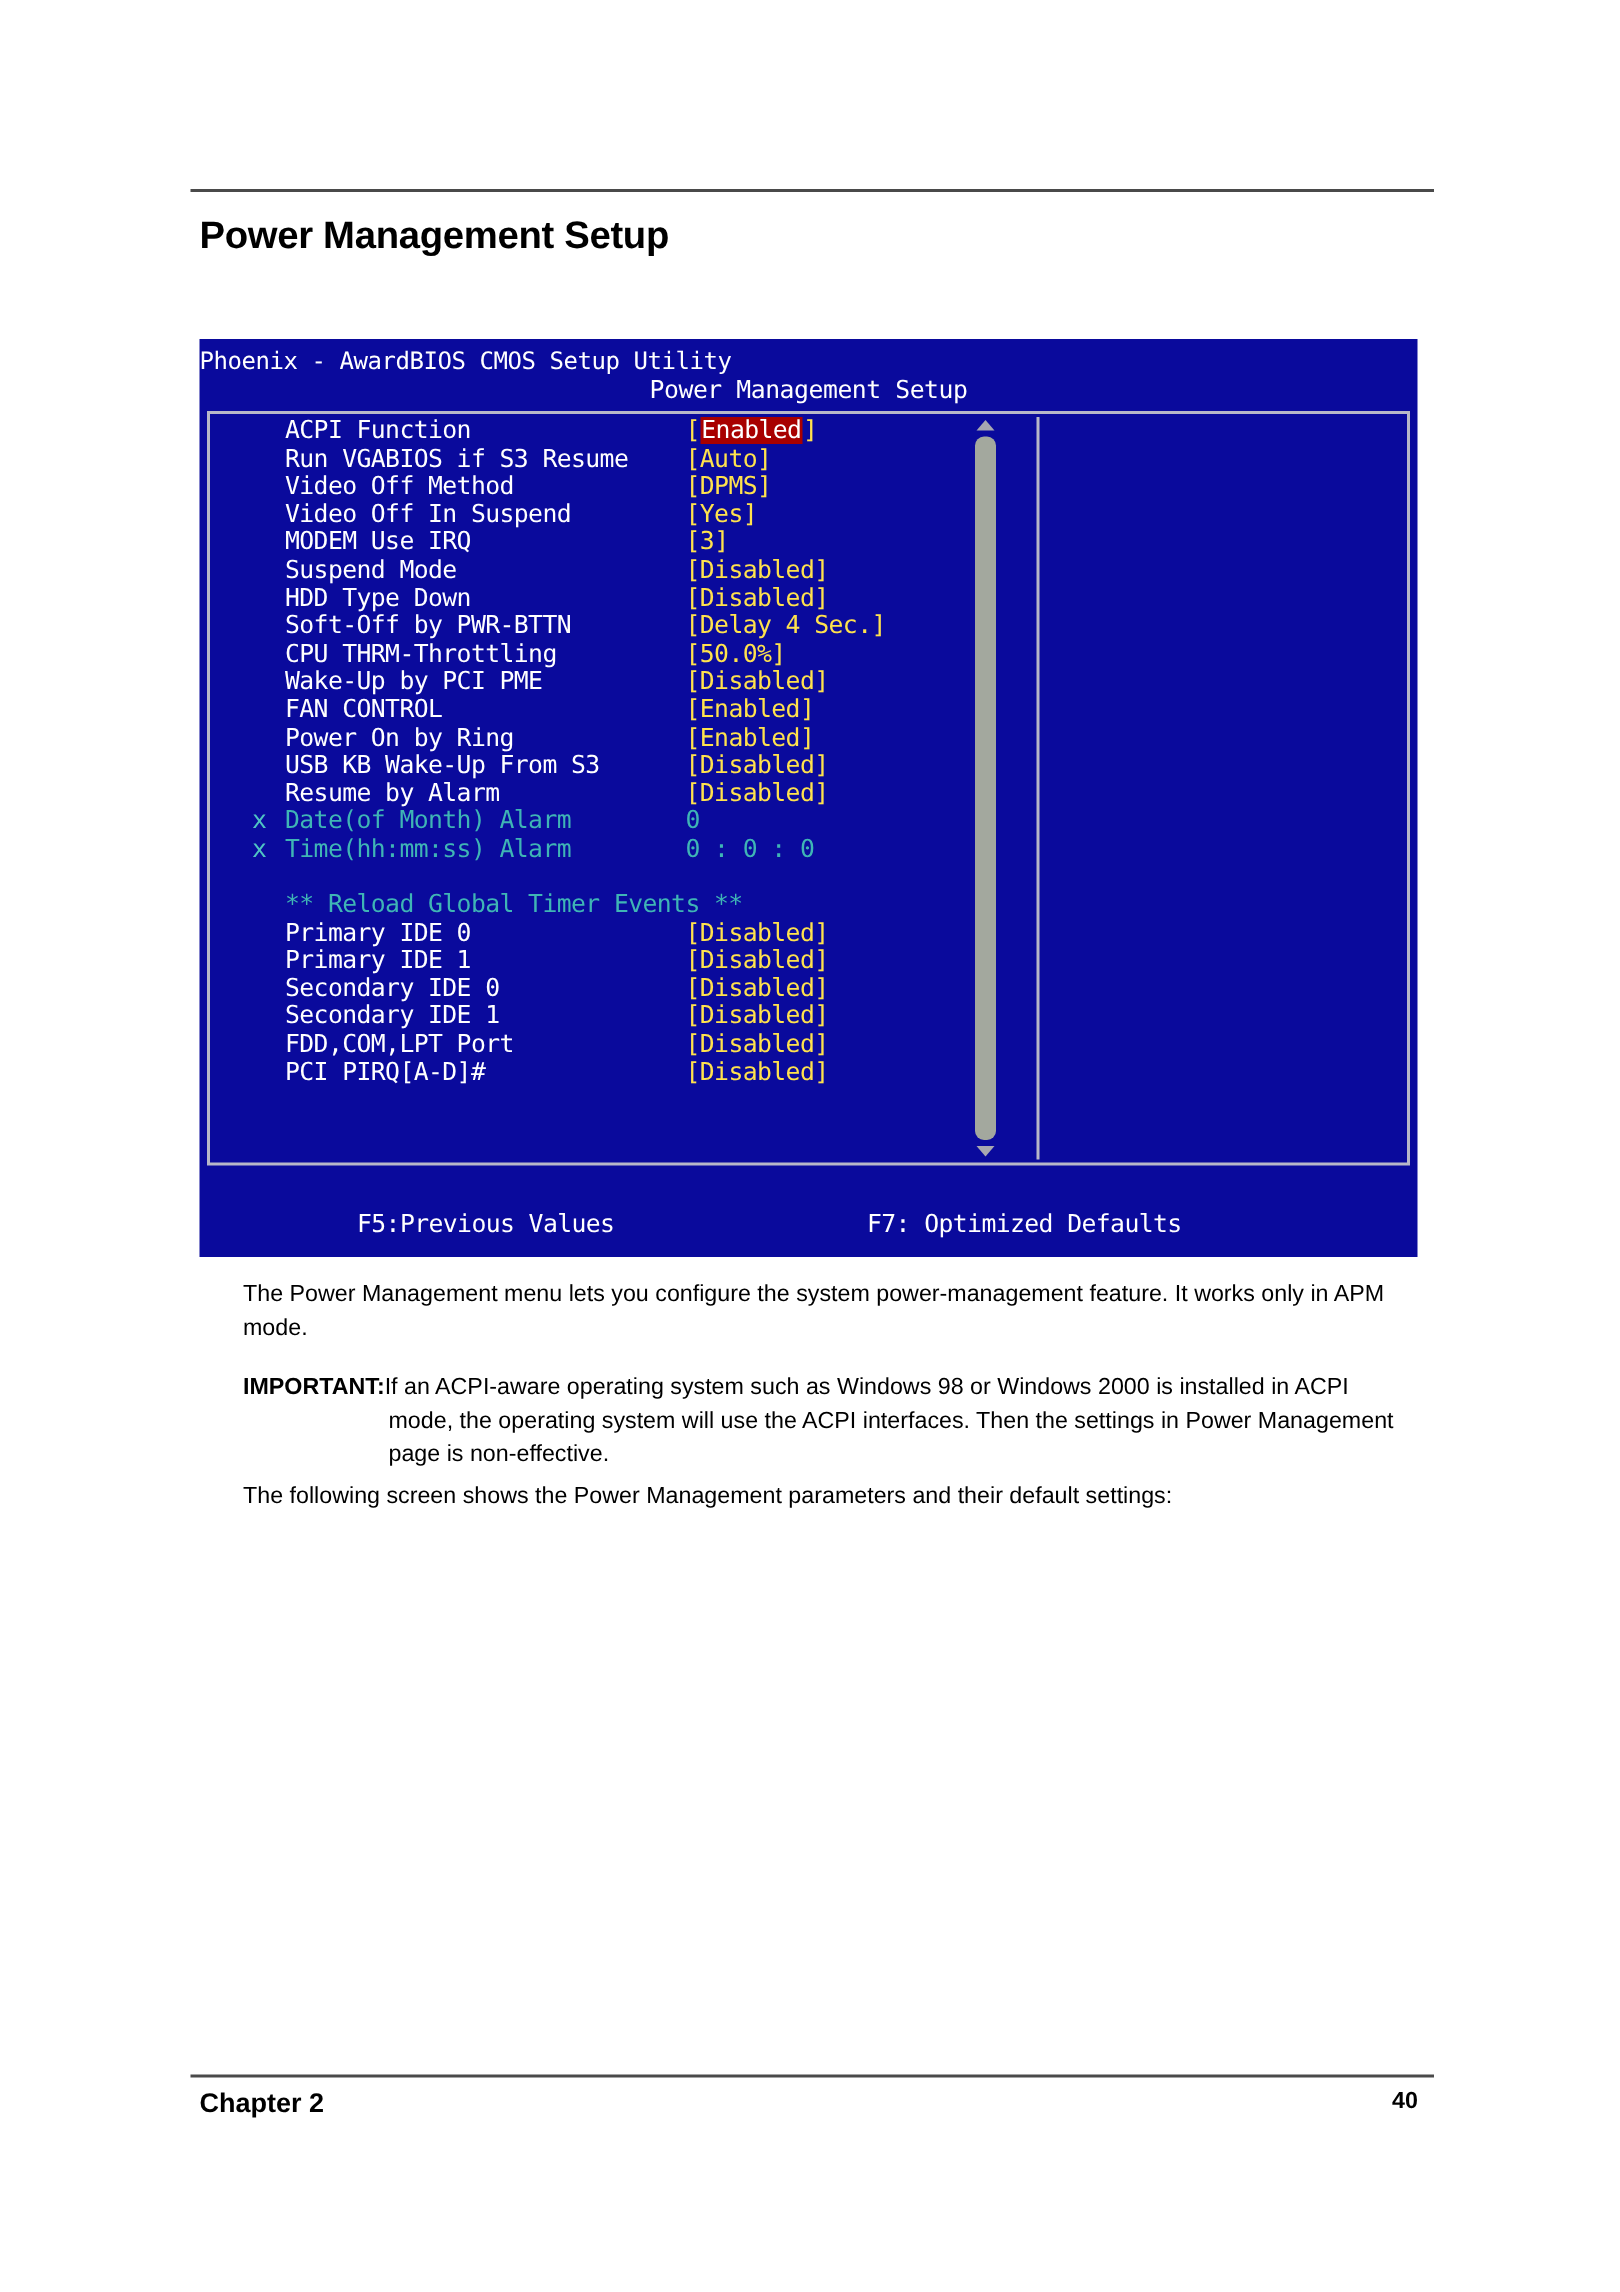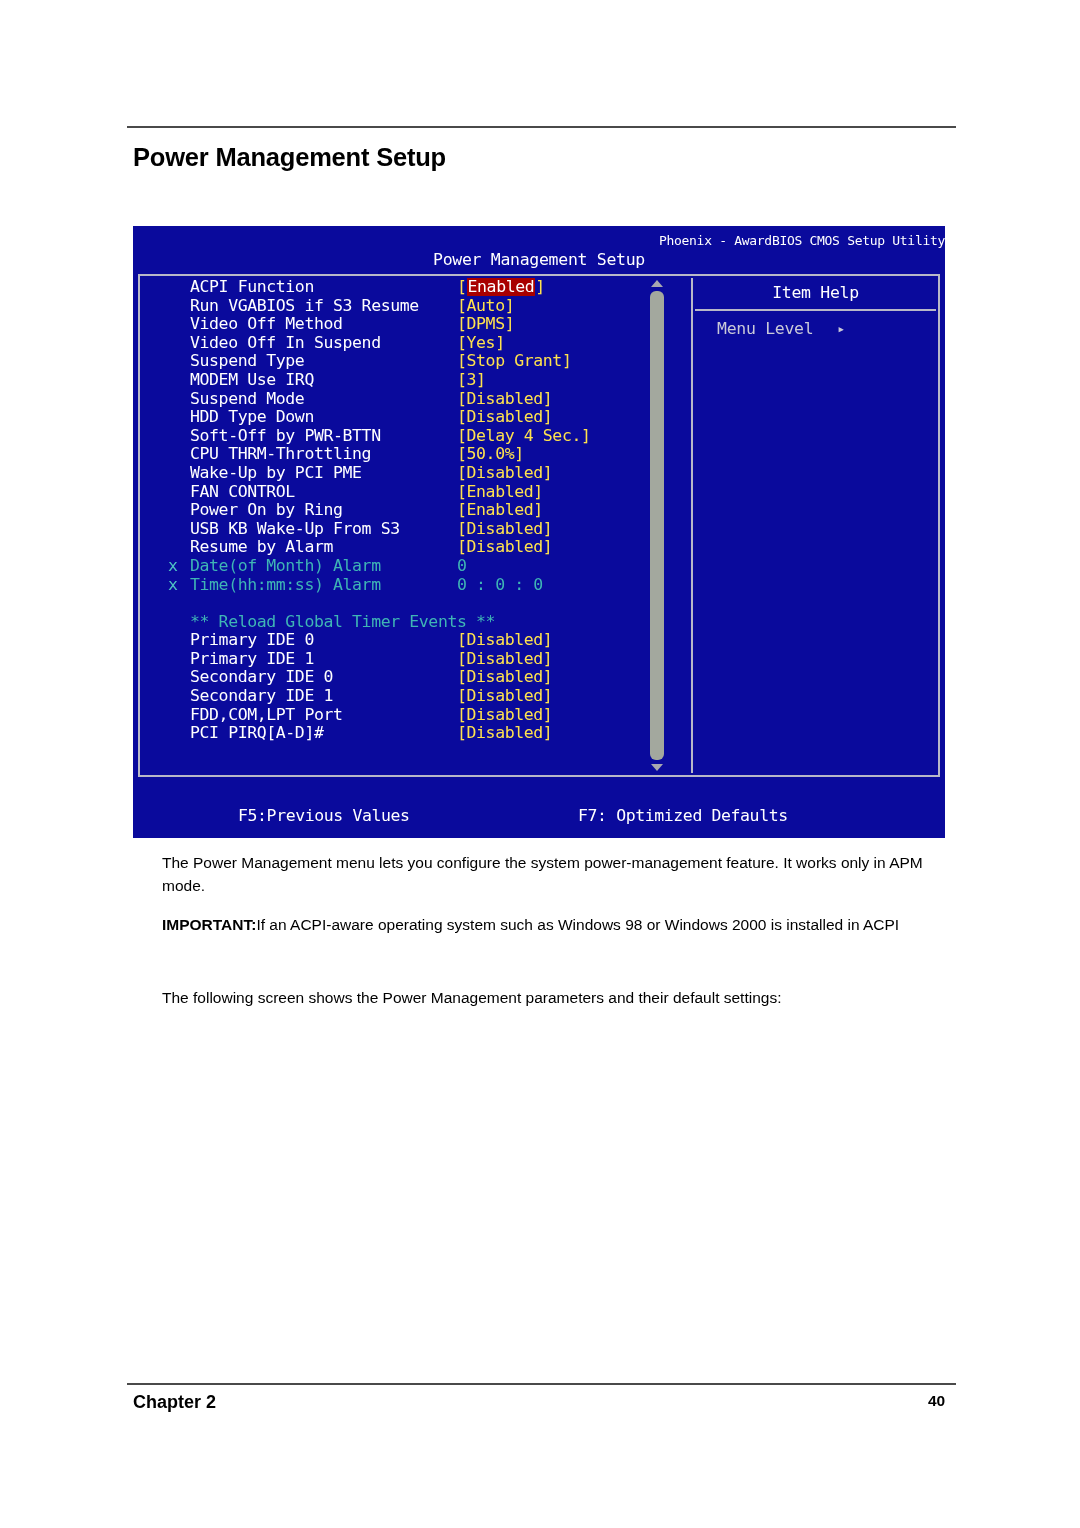--- a/index.html
+++ b/index.html
@@ -50,23 +50,23 @@
     height: 612px;
     background: #0a0a9c;
     font-family: "DejaVu Sans Mono", "Liberation Mono", monospace;
     box-sizing: border-box;
   }
   .bios-title {
     position: absolute;
     left: 0;
     top: 5px;
     width: 100%;
-    text-align: right;
-    color: #ffffff;
-    font-size: 13px;
+    text-align: left;
+    color: #ffffff;
+    font-size: 16px;
     line-height: 19px;
     letter-spacing: -0.3px;
   }
   .bios-subtitle {
     position: absolute;
     left: 0;
     top: 24px;
     width: 100%;
     text-align: center;
     color: #ffffff;
@@ -353,24 +353,20 @@
             </div>
             <div class="row">
               <span class="label">Video Off Method</span>
               <span class="value"><span class="br">[</span><span>DPMS</span><span class="br">]</span></span>
             </div>
             <div class="row">
               <span class="label">Video Off In Suspend</span>
               <span class="value"><span class="br">[</span><span>Yes</span><span class="br">]</span></span>
             </div>
             <div class="row">
-              <span class="label">Suspend Type</span>
-              <span class="value"><span class="br">[</span><span>Stop Grant</span><span class="br">]</span></span>
-            </div>
-            <div class="row">
               <span class="label">MODEM Use IRQ</span>
               <span class="value"><span class="br">[</span><span>3</span><span class="br">]</span></span>
             </div>
             <div class="row">
               <span class="label">Suspend Mode</span>
               <span class="value"><span class="br">[</span><span>Disabled</span><span class="br">]</span></span>
             </div>
             <div class="row">
               <span class="label">HDD Type Down</span>
               <span class="value"><span class="br">[</span><span>Disabled</span><span class="br">]</span></span>
@@ -445,39 +441,33 @@
       </div>
 
       <div class="pane-divider"></div>
 
       <div class="scrollbar" style="right:auto; left:510px;">
         <div class="sb-arrow sb-up"></div>
         <div class="sb-thumb"></div>
         <div class="sb-arrow sb-down"></div>
       </div>
 
-      <div class="pane-right">
-        <div class="help-title">Item Help</div>
-        <div class="help-divider"></div>
-        <div class="help-body">
-          <span>Menu Level</span><span class="arrow">▸</span>
-        </div>
-      </div>
     </div>
 
     <div class="keybar">
       <div class="keybar-line2a">F5:Previous Values</div>
       <div class="keybar-line2b">F7: Optimized Defaults</div>
     </div>
   </div>
 
   <div class="prose">
     <div class="p1">The Power Management menu lets you configure the system power-management feature. It works only in APM mode.</div>
     <div class="p-important">
       <span class="lead">IMPORTANT:</span><span>If an ACPI-aware operating system such as Windows 98 or Windows 2000 is installed in ACPI</span>
+      <span class="cont">mode, the operating system will use the ACPI interfaces. Then the settings in Power Management page is non-effective.</span>
     </div>
     <div class="p3">The following screen shows the Power Management parameters and their default settings:</div>
   </div>
 
   <div class="rule-bottom"></div>
   <div class="footer-left">Chapter 2</div>
   <div class="footer-right">40</div>
 
 </div>
 

